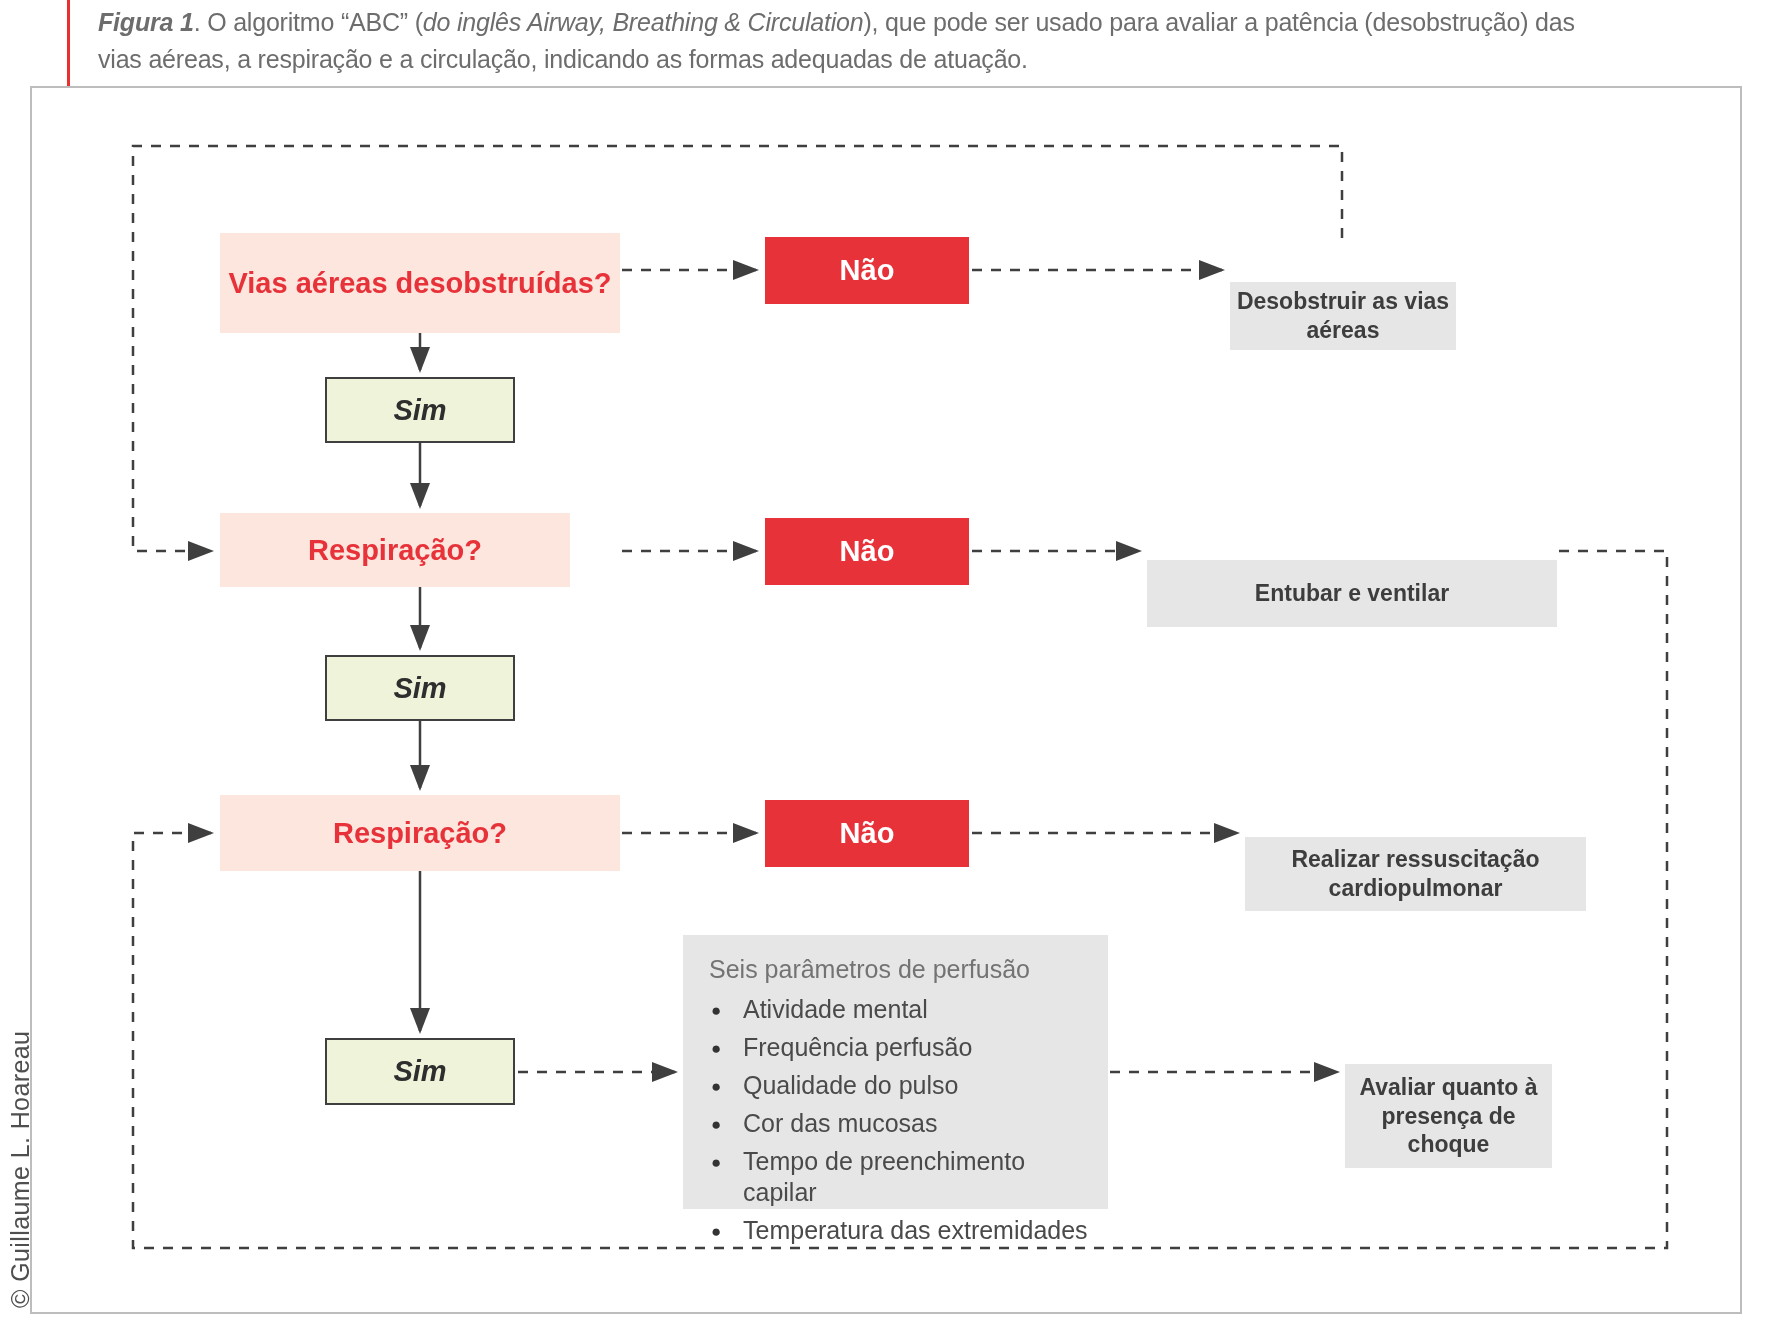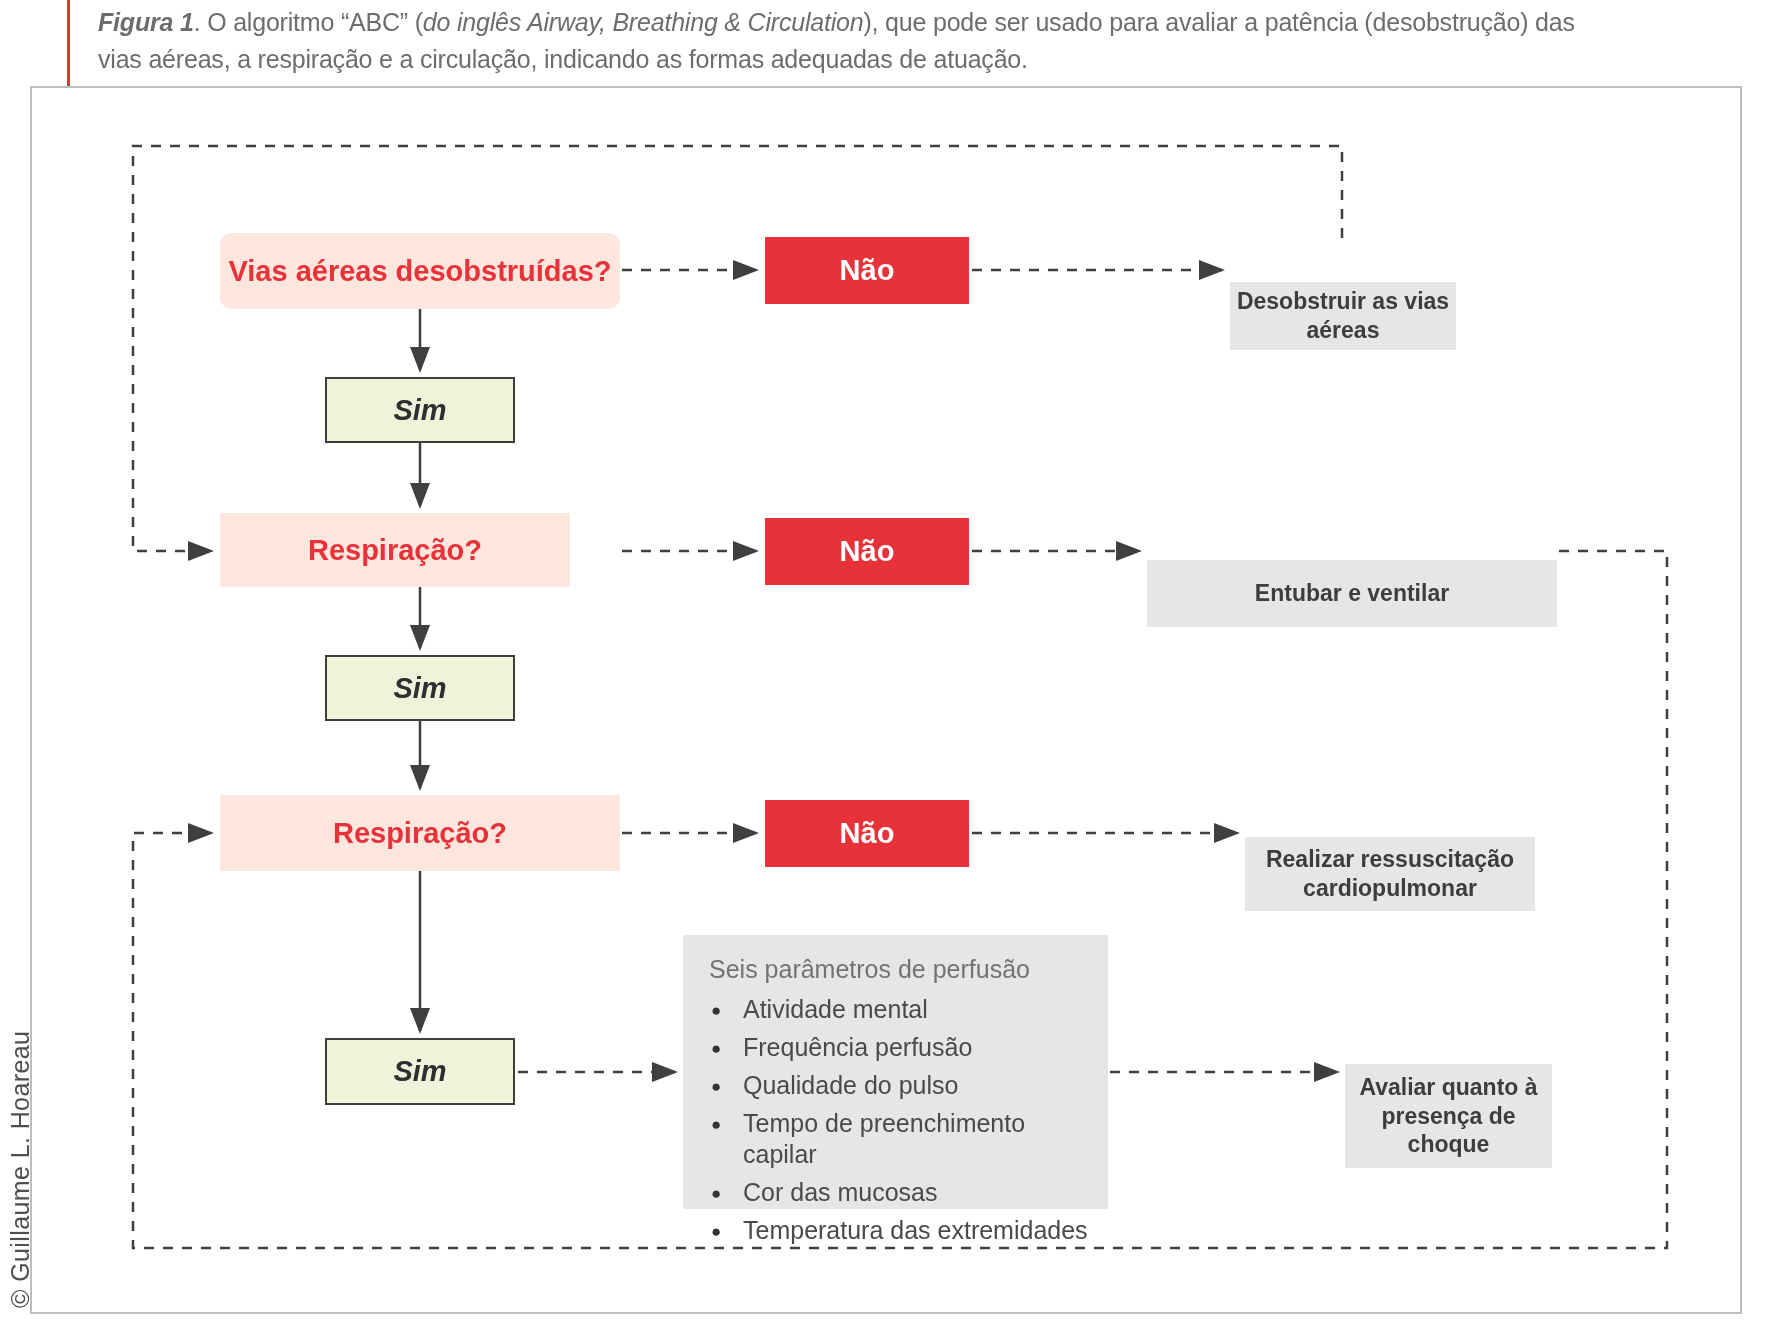--- a/index.html
+++ b/index.html
@@ -50,31 +50,31 @@
   }
   .yes{
     background:var(--yes-bg);border:2px solid var(--yes-border);
     color:#2e2e2e;font-weight:bold;font-size:29px;font-style:italic;
   }
   .action{
     background:var(--action-bg);color:var(--action-text);
     font-weight:bold;font-size:23px;line-height:1.25;margin-top:42px;
   }
   
-  .q-airway{left:220px;top:233px;width:400px;height:76px;border-radius:12px;}
+  .q-airway{left:220px;top:233px;width:400px;height:100px;}
   .no-airway{left:765px;top:237px;width:204px;height:67px;}
   .act-airway{left:1230px;top:240px;width:226px;height:68px;}
   .yes-airway{left:325px;top:377px;width:190px;height:66px;}
   .q-breathing{left:220px;top:513px;width:350px;height:74px;}
   .no-breathing{left:765px;top:518px;width:204px;height:67px;}
   .act-breathing{left:1147px;top:518px;width:410px;height:67px;}
   .yes-breathing{left:325px;top:655px;width:190px;height:66px;}
   .q-circulation{left:220px;top:795px;width:400px;height:76px;}
   .no-circulation{left:765px;top:800px;width:204px;height:67px;}
-  .act-circulation{left:1245px;top:795px;width:290px;height:74px;}
+  .act-circulation{left:1245px;top:795px;width:341px;height:74px;}
   .yes-circulation{left:325px;top:1038px;width:190px;height:67px;}
   .act-shock{left:1345px;top:1022px;width:207px;height:104px;}
   .perfusion{
     left:683px;top:935px;width:425px;height:274px;
     background:var(--action-bg);z-index:2;position:absolute;
     box-sizing:border-box;padding:20px 10px 0 26px;text-align:left;
   }
   .perfusion-title{font-weight:normal;font-size:25px;color:#737373;margin:0 0 10px 0;}
   .perfusion ul{list-style:none;margin:0;padding:0;}
   .perfusion li{
@@ -142,21 +142,21 @@
 <div class="box no no-circulation">Não</div>
 <div class="box action act-circulation">Realizar ressuscitação cardiopulmonar</div>
 <div class="box yes yes-circulation">Sim</div>
 
 <div class="perfusion">
   <div class="perfusion-title">Seis parâmetros de perfusão</div>
   <ul>
     <li>Atividade mental</li>
     <li>Frequência perfusão</li>
     <li>Qualidade do pulso</li>
+    <li>Cor das mucosas</li>
     <li>Tempo de preenchimento capilar</li>
-    <li>Cor das mucosas</li>
     <li>Temperatura das extremidades</li>
   </ul>
 </div>
 
 <div class="box action act-shock">Avaliar quanto à presença de choque</div>
 
 <div class="credit">© Guillaume L. Hoareau</div>
 
 </body></html>

